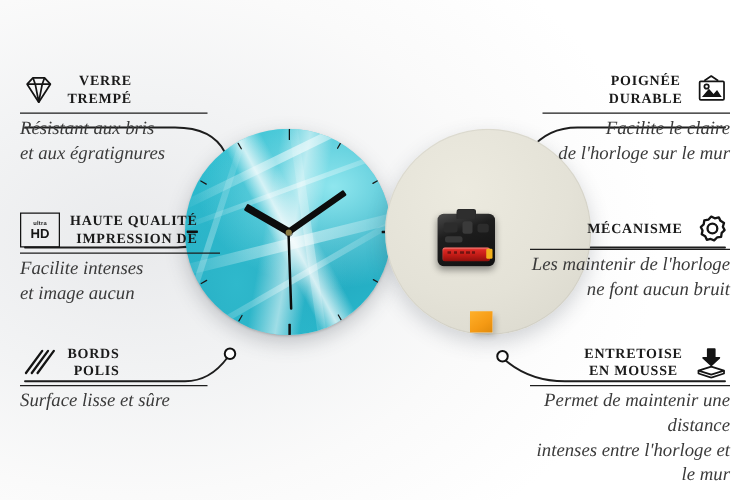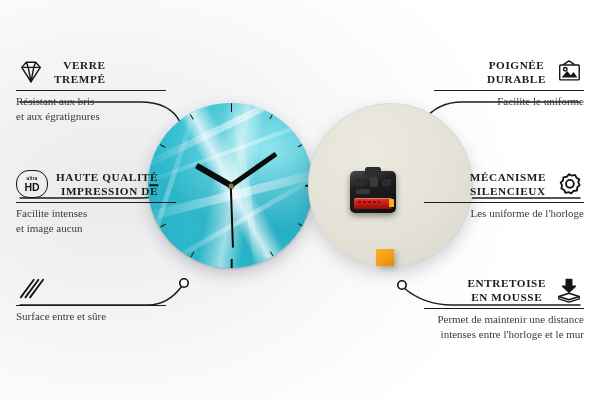--- a/index.html
+++ b/index.html
@@ -23,30 +23,31 @@
   .feat.left .head{justify-content:flex-start;}
   .feat.right .head{justify-content:flex-end;}
   .feat .titles{
     font-weight:bold;font-size:11.2px;letter-spacing:.6px;
     color:#1a1a1a;line-height:1.28;text-transform:uppercase;
   }
   .feat.left .titles{text-align:right;}
   .feat.right .titles{text-align:center;}
   .feat .rule{height:1.4px;background:#1d1d1d;margin:3px 0 3px 0;}
   .feat .sub{
-    font-size:11px;color:#3a3a3a;line-height:1.32;
+    font-size:15px;color:#3a3a3a;line-height:1.32;
     font-family:"Liberation Serif",serif;
+    font-style:italic;
   }
   .feat.left .sub{text-align:left;}
   .feat.right .sub{text-align:right;}
   .ico{width:30px;height:26px;flex:0 0 auto;display:block;}
 
   
   .hdbadge{
-    width:30px;height:26px;border:1.6px solid #141414;border-radius:13px;
+    width:30px;height:26px;border:1.6px solid #141414;border-radius:0;
     display:flex;flex-direction:column;align-items:center;justify-content:center;
     line-height:1;
   }
   .hdbadge .u{font-size:4.6px;font-weight:bold;letter-spacing:.2px;color:#141414;
     font-family:"Liberation Sans",sans-serif;}
   .hdbadge .h{font-size:10.5px;font-weight:bold;color:#141414;margin-top:.5px;
     font-family:"Liberation Sans",sans-serif;}
 
   
   #clock-front{
@@ -233,64 +234,69 @@
 
   <div class="feat left" style="left:16px;top:276px;width:150px;">
     <div class="head">
       <svg class="ico" viewBox="0 0 32 28">
         <g stroke="#141414" stroke-width="2" stroke-linecap="round">
           <path d="M5,23 L19,4"></path>
             <path d="M10,23 L24,4"></path>
             <path d="M15,23 L29,4"></path>
         </g>
       </svg>
-    </div>
-    <div class="rule"></div>
-    <div class="sub">
-      <div>Surface entre et sûre</div>
+      <div class="titles">
+        <div>BORDS</div>
+        <div>POLIS</div>
+      </div>
+    </div>
+    <div class="rule"></div>
+    <div class="sub">
+      <div>Surface lisse et sûre</div>
     </div>
   </div>
 
   <div class="feat right" style="left:434px;top:58px;width:150px;">
     <div class="head">
       <div class="titles">
         <div>POIGNÉE</div>
         <div>DURABLE</div>
       </div>
       <svg class="ico" viewBox="0 0 32 28">
         <g fill="none" stroke="#141414" stroke-width="1.5" stroke-linejoin="round">
           <path d="M10,6 L16,2 L22,6"></path>
           <rect x="6" y="6.5" width="21" height="16" rx="1"></rect>
           <path d="M8,20 L14,13 L18,17.5 L21,14 L25,20 Z" fill="#141414" stroke="none"></path>
           <circle cx="12" cy="11" r="1.9"></circle>
         </g>
       </svg>
     </div>
     <div class="rule"></div>
     <div class="sub">
-      <div>Facilite le uniforme</div>
+      <div>Facilite le claire</div>
+      <div>de l'horloge sur le mur</div>
     </div>
   </div>
 
   <div class="feat right" style="left:424px;top:170px;width:160px;">
     <div class="head">
       <div class="titles">
         <div>MÉCANISME</div>
-        <div>SILENCIEUX</div>
       </div>
       <svg class="ico" viewBox="0 0 32 28">
         <g fill="none" stroke="#141414" stroke-width="2" stroke-linejoin="round">
           <path d="M16,3.5 L19,5 L22.5,4.2 L24,7.2 L27,9 L26,12.3 L27.5,15.2 L25,17.5 L24.5,21 L21,21.5 L18.5,24 L15.5,22.8 L12.2,23.5 L10.8,20.5 L7.8,18.8 L8.5,15.5 L7,12.5 L9.5,10.2 L10,6.8 L13.5,6.2 Z"></path>
           <circle cx="17" cy="13.8" r="4.2"></circle>
         </g>
       </svg>
     </div>
     <div class="rule"></div>
     <div class="sub">
-      <div>Les uniforme de l'horloge</div>
+      <div>Les maintenir de l'horloge</div>
+      <div>ne font aucun bruit</div>
     </div>
   </div>
 
   <div class="feat right" style="left:424px;top:276px;width:160px;">
     <div class="head">
       <div class="titles">
         <div>ENTRETOISE</div>
         <div>EN MOUSSE</div>
       </div>
       <svg class="ico" viewBox="0 0 32 28">

